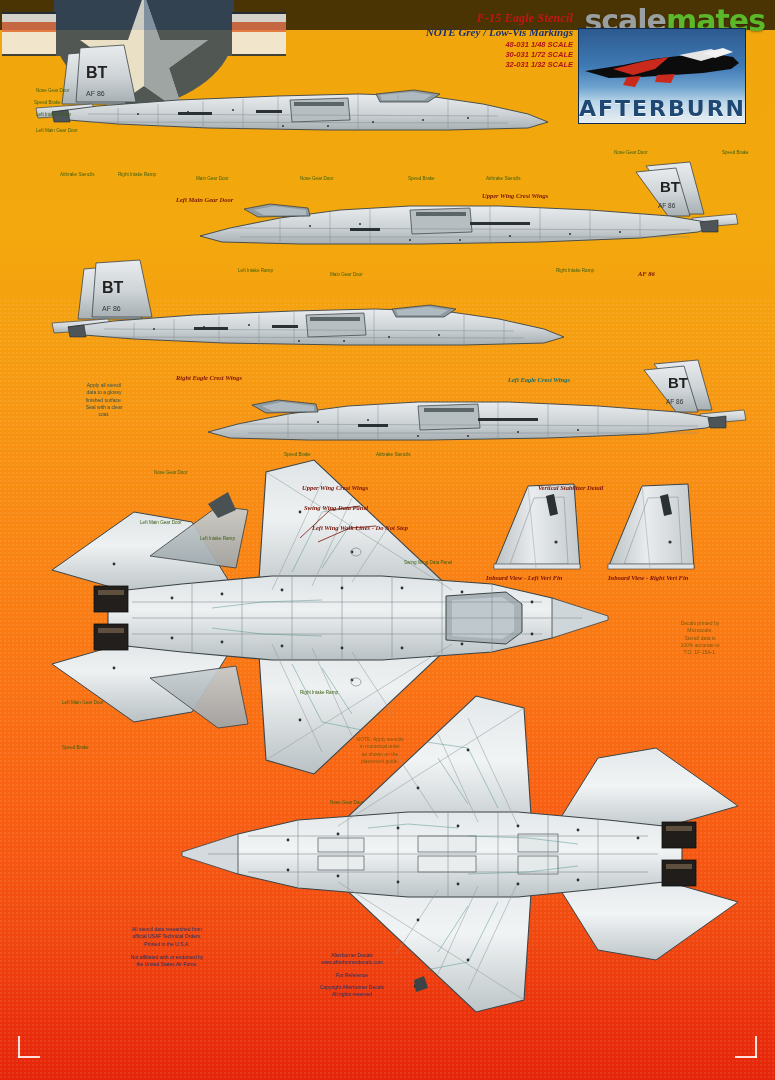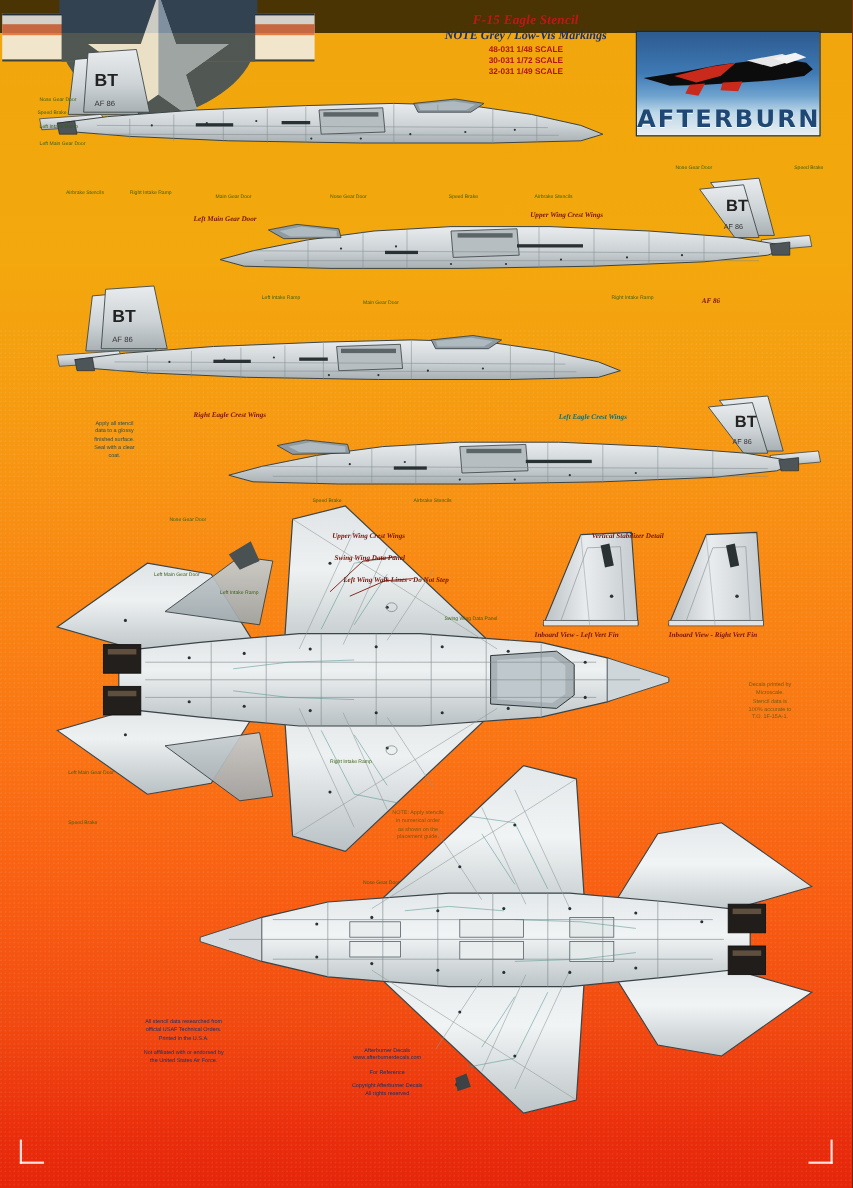--- a/index.html
+++ b/index.html
@@ -55,35 +55,35 @@
   #logo-box .wordmark {
     position:absolute; left:0; right:0; bottom:2px;
     text-align:center;
     font-family:"DejaVu Sans", sans-serif;
     font-weight:bold; font-size:22px; letter-spacing:2px;
     color:#17406e;
     text-shadow:0 1px 0 #fff;
     opacity:.95;
   }
   
-  #heading { position:absolute; left:383px; top:12px; width:190px; text-align:center; }
+  #heading { position:absolute; left:383px; top:12px; width:190px; text-align:right; }
   #heading .t1 {
     font-family:"Liberation Serif", serif;
     font-weight:bold; font-style:italic; font-size:12px;
     color:#c4141a; line-height:1.05; letter-spacing:.2px;
   }
   #heading .t2 {
     font-family:"Liberation Serif", serif;
     font-weight:bold; font-style:italic; font-size:11px;
     color:#1b2f6b; line-height:1.1; margin-top:1px;
   }
   #heading .t3 {
     font-family:"Liberation Sans", sans-serif;
     font-weight:bold; font-size:7.5px; color:#b01318;
-    line-height:1.35; margin-top:2px;
+    line-height:1.35; margin-top:2px;font-style:italic;
   }
   
   .cal {
     position:absolute;
     font-family:"Liberation Sans", sans-serif;
     font-size:4.6px; line-height:1.25;
     color:#3a5f12; white-space:nowrap;
     transform-origin:left top;
   }
   
@@ -132,40 +132,43 @@
       <rect x="8" y="36" width="284" height="10" fill="#e0744f"></rect>
       <rect x="8" y="26" width="284" height="2" fill="#1b2c40"></rect>
       <rect x="8" y="68" width="284" height="2" fill="#1b2c40"></rect>
       <rect x="62" y="26" width="176" height="44" fill="#2e4663"></rect>
 
       <path d="M150 8 L166 54 L214 54 L175 82 L190 128 L150 100 L110 128 L125 82 L86 54 L134 54 Z" fill="#e9edef"></path>
       <path d="M150 8 L166 54 L214 54 L175 82 L190 128 L150 100 Z" fill="#6d8cb5" opacity=".75"></path>
     </svg>
   </div>
 
+  <div id="wm">
+    <span class="a">scale</span><span class="b">mates</span>
+  </div>
 
   <div id="logo-box">
     <svg class="jet" viewBox="0 0 160 46">
       <path d="M2 26 L40 20 L70 14 L104 10 L126 8 L150 12 L156 18 L148 24 L120 28 L90 30 L58 32 L26 33 Z" fill="#0c0c0c"></path>
       <path d="M30 24 L62 16 L86 12 L72 24 L50 30 Z" fill="#c92a1c"></path>
       <path d="M96 10 L128 4 L142 9 L118 16 Z" fill="#e6e6e6"></path>
       <path d="M44 32 L58 31 L52 42 L40 40 Z" fill="#c92a1c"></path>
       <path d="M74 30 L92 29 L88 38 L72 37 Z" fill="#c92a1c"></path>
       <path d="M120 8 L140 3 L150 7 L132 13 Z" fill="#f2f2f2"></path>
     </svg>
     <div class="wordmark">AFTERBURNER</div>
   </div>
 
   <div id="heading">
     <div class="t1">F-15 Eagle Stencil</div>
     <div class="t2">NOTE Grey / Low-Vis Markings</div>
     <div class="t3">
       <div>48-031 1/48 SCALE</div>
       <div>30-031 1/72 SCALE</div>
-      <div>32-031 1/49 SCALE</div>
+      <div>32-031 1/32 SCALE</div>
     </div>
   </div>
 
   <div class="ac" style="left:28px; top:42px;">
     <svg width="560" height="120" viewBox="0 0 560 120">
       <defs>
         <linearGradient id="gm" x1="0" y1="0" x2="0" y2="1">
           <stop offset="0%" stop-color="#e9ecee"></stop>
             <stop offset="55%" stop-color="#cdd3d6"></stop>
           <stop offset="100%" stop-color="#a8b0b4"></stop>

